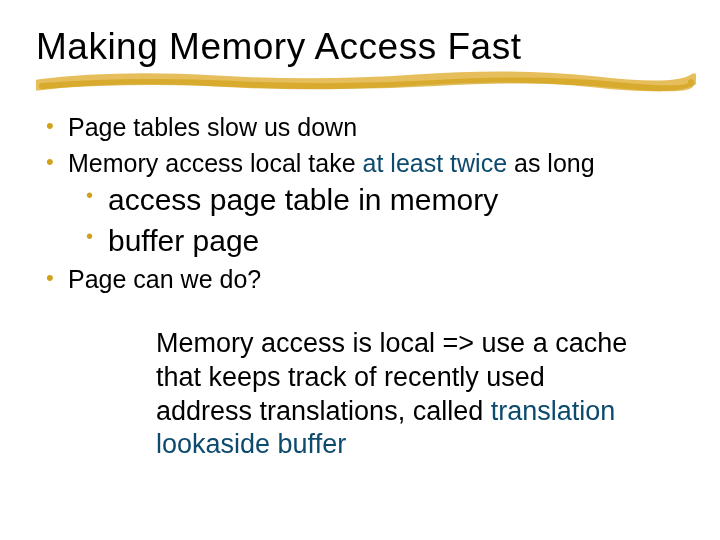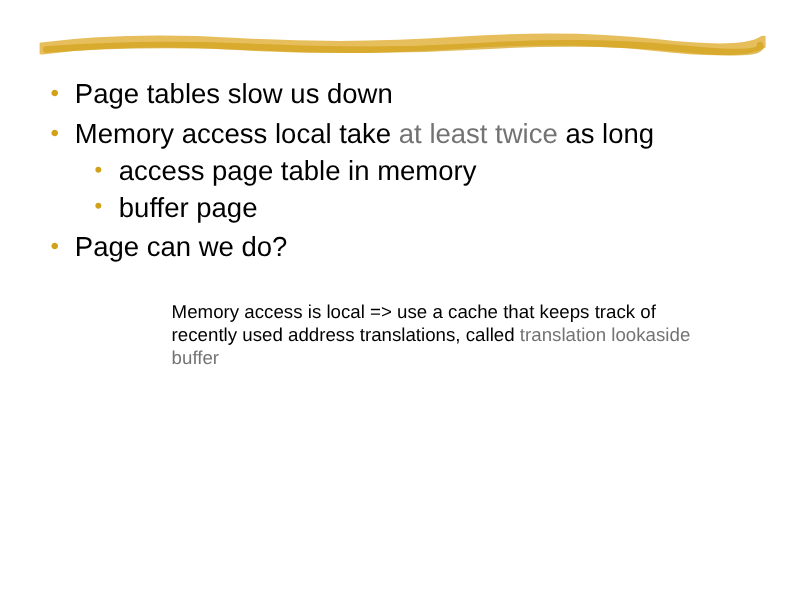--- a/index.html
+++ b/index.html
@@ -49,49 +49,50 @@
     left: 6px;
     top: 0;
     color: #d2a11a;
     font-size: 22px;
     line-height: 1.35;
   }
   ul.sub {
     list-style: none;
     margin: 0;
     padding: 0 0 0 14px;
-    font-size: 25px;
+    font-size: 30px;
   }
   ul.sub > li {
     position: relative;
     padding-left: 26px;
     margin: 0;
   }
   ul.sub > li::before {
     content: "•";
     position: absolute;
     left: 4px;
     top: 0;
     color: #d2a11a;
     font-size: 20px;
     line-height: 1.5;
   }
-  .accent { color: #737373; }
+  .accent { color: #0c4a6e; }
   .note {
     margin: 30px 0 0 120px;
     width: 480px;
-    font-size: 17px;
+    font-size: 27px;
     line-height: 1.25;
   }
 </style>
 </head>
 <body>
 
 <div class="slide">
 
+  <h1 class="title">Making Memory Access Fast</h1>
 
   <div class="underline">
     <svg width="660" height="22" viewBox="0 0 660 22">
       <path d="M2 14 Q 80 4, 180 10 T 380 9 T 560 11 T 658 8" stroke="#e3b749" stroke-width="11" stroke-linecap="round" fill="none" opacity="0.9"></path>
       <path d="M6 15 Q 100 8, 200 13 T 400 12 T 580 14 T 655 11" stroke="#d2a11a" stroke-width="6" stroke-linecap="round" fill="none" opacity="0.7"></path>
     </svg>
   </div>
 
   <ul class="top">
     <li>

